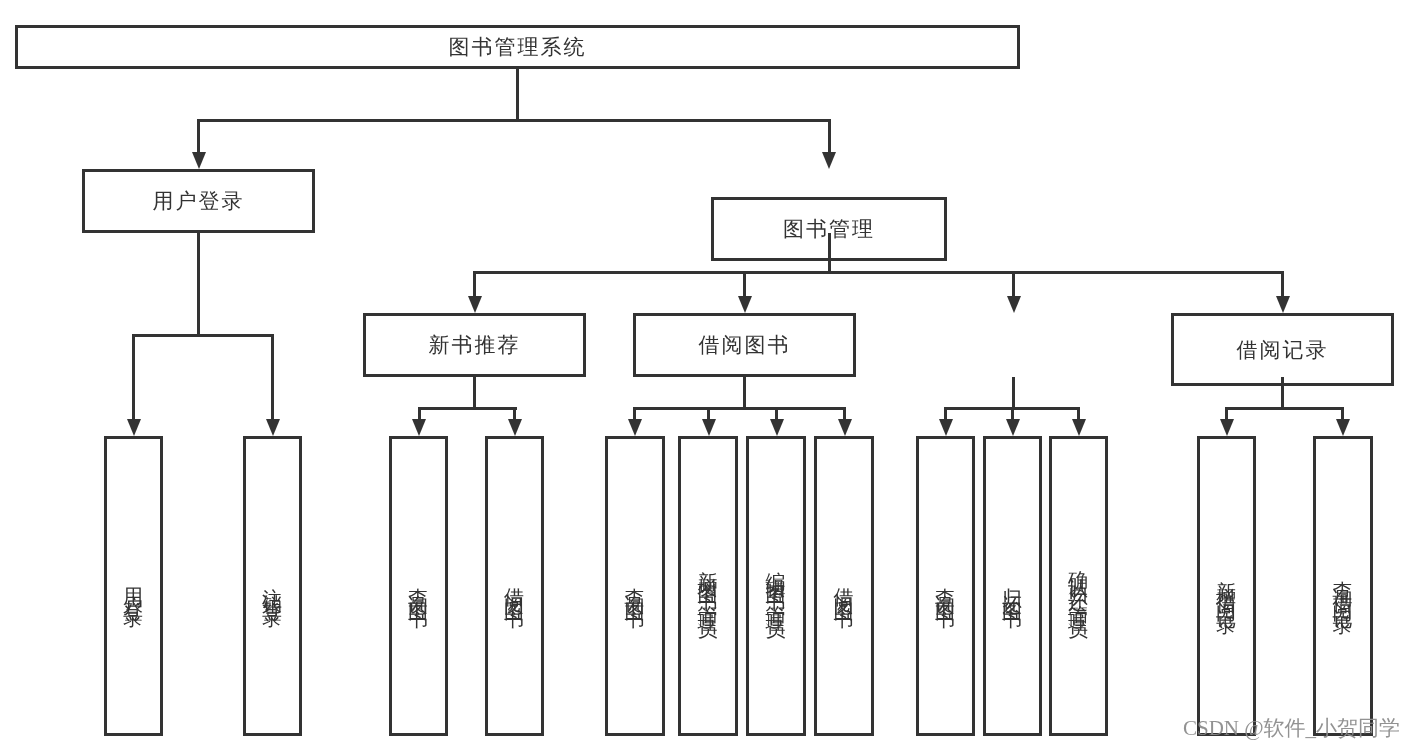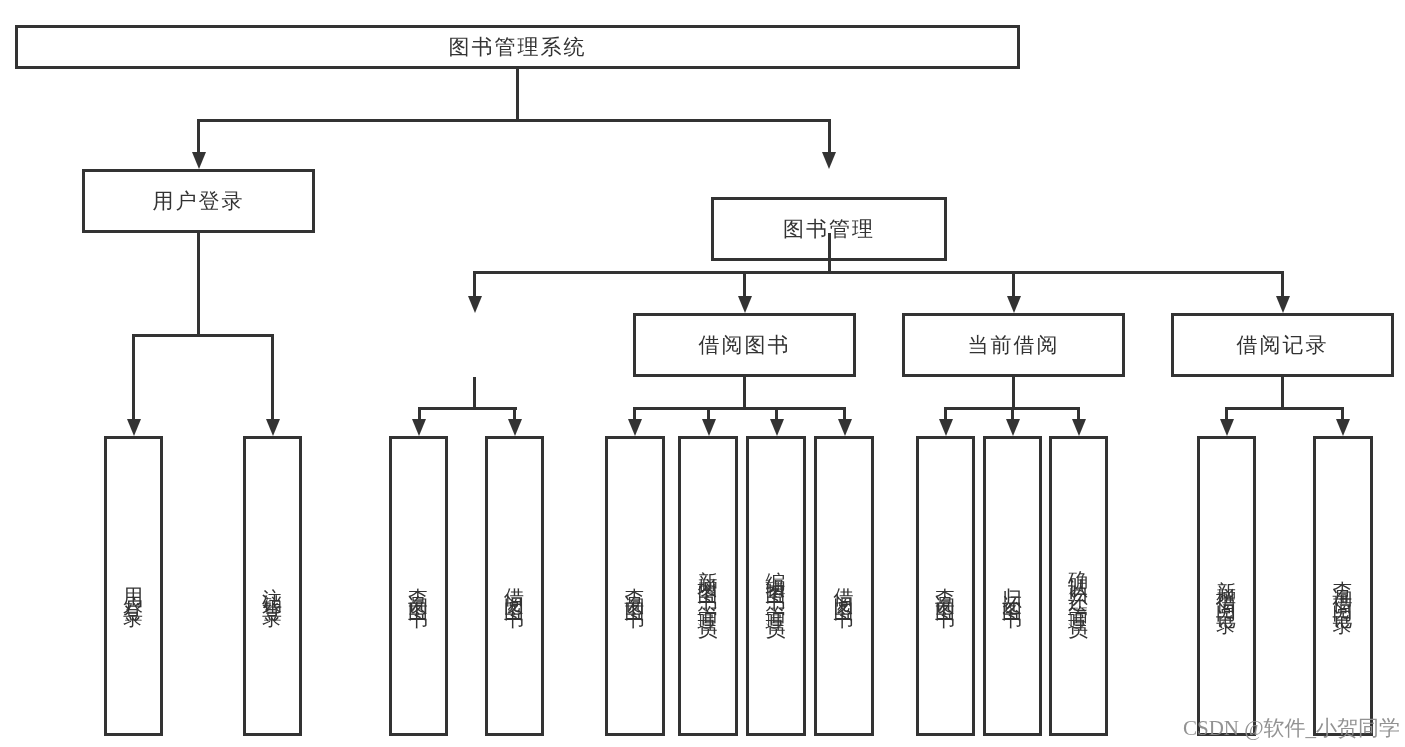--- a/index.html
+++ b/index.html
@@ -102,27 +102,27 @@
   <div class="hline" style="left:473px; top:271px; width:811px;"></div>
   <div class="vline" style="left:473px; top:271px; height:26px;"></div>
   <div class="arrow" style="left:467.5px; top:296px;"></div>
   <div class="vline" style="left:743px; top:271px; height:26px;"></div>
   <div class="arrow" style="left:737.5px; top:296px;"></div>
   <div class="vline" style="left:1012px; top:271px; height:26px;"></div>
   <div class="arrow" style="left:1006.5px; top:296px;"></div>
   <div class="vline" style="left:1281px; top:271px; height:26px;"></div>
   <div class="arrow" style="left:1275.5px; top:296px;"></div>
 
+  <div class="box" style="left:363px; top:313px; width:223px; height:64px;">
+    <span class="hlabel">新书推荐</span>
+  </div>
   <div class="box" style="left:633px; top:313px; width:223px; height:64px;">
     <span class="hlabel">借阅图书</span>
   </div>
-  <div class="box" style="left:902px; top:313px; width:223px; height:64px;">
-    <span class="hlabel">当前借阅</span>
-  </div>
-  <div class="box" style="left:1171px; top:313px; width:223px; height:64px;">
+  <div class="box" style="left:1171px; top:313px; width:223px; height:73px;">
     <span class="hlabel">借阅记录</span>
   </div>
 
   <div class="vline" style="left:473px; top:377px; height:33px;"></div>
   <div class="hline" style="left:417.5px; top:407px; width:99px;"></div>
   <div class="vline" style="left:417.5px; top:407px; height:14px;"></div>
   <div class="arrow" style="left:412px; top:419px;"></div>
   <div class="vline" style="left:513px; top:407px; height:14px;"></div>
   <div class="arrow" style="left:507.5px; top:419px;"></div>
 

